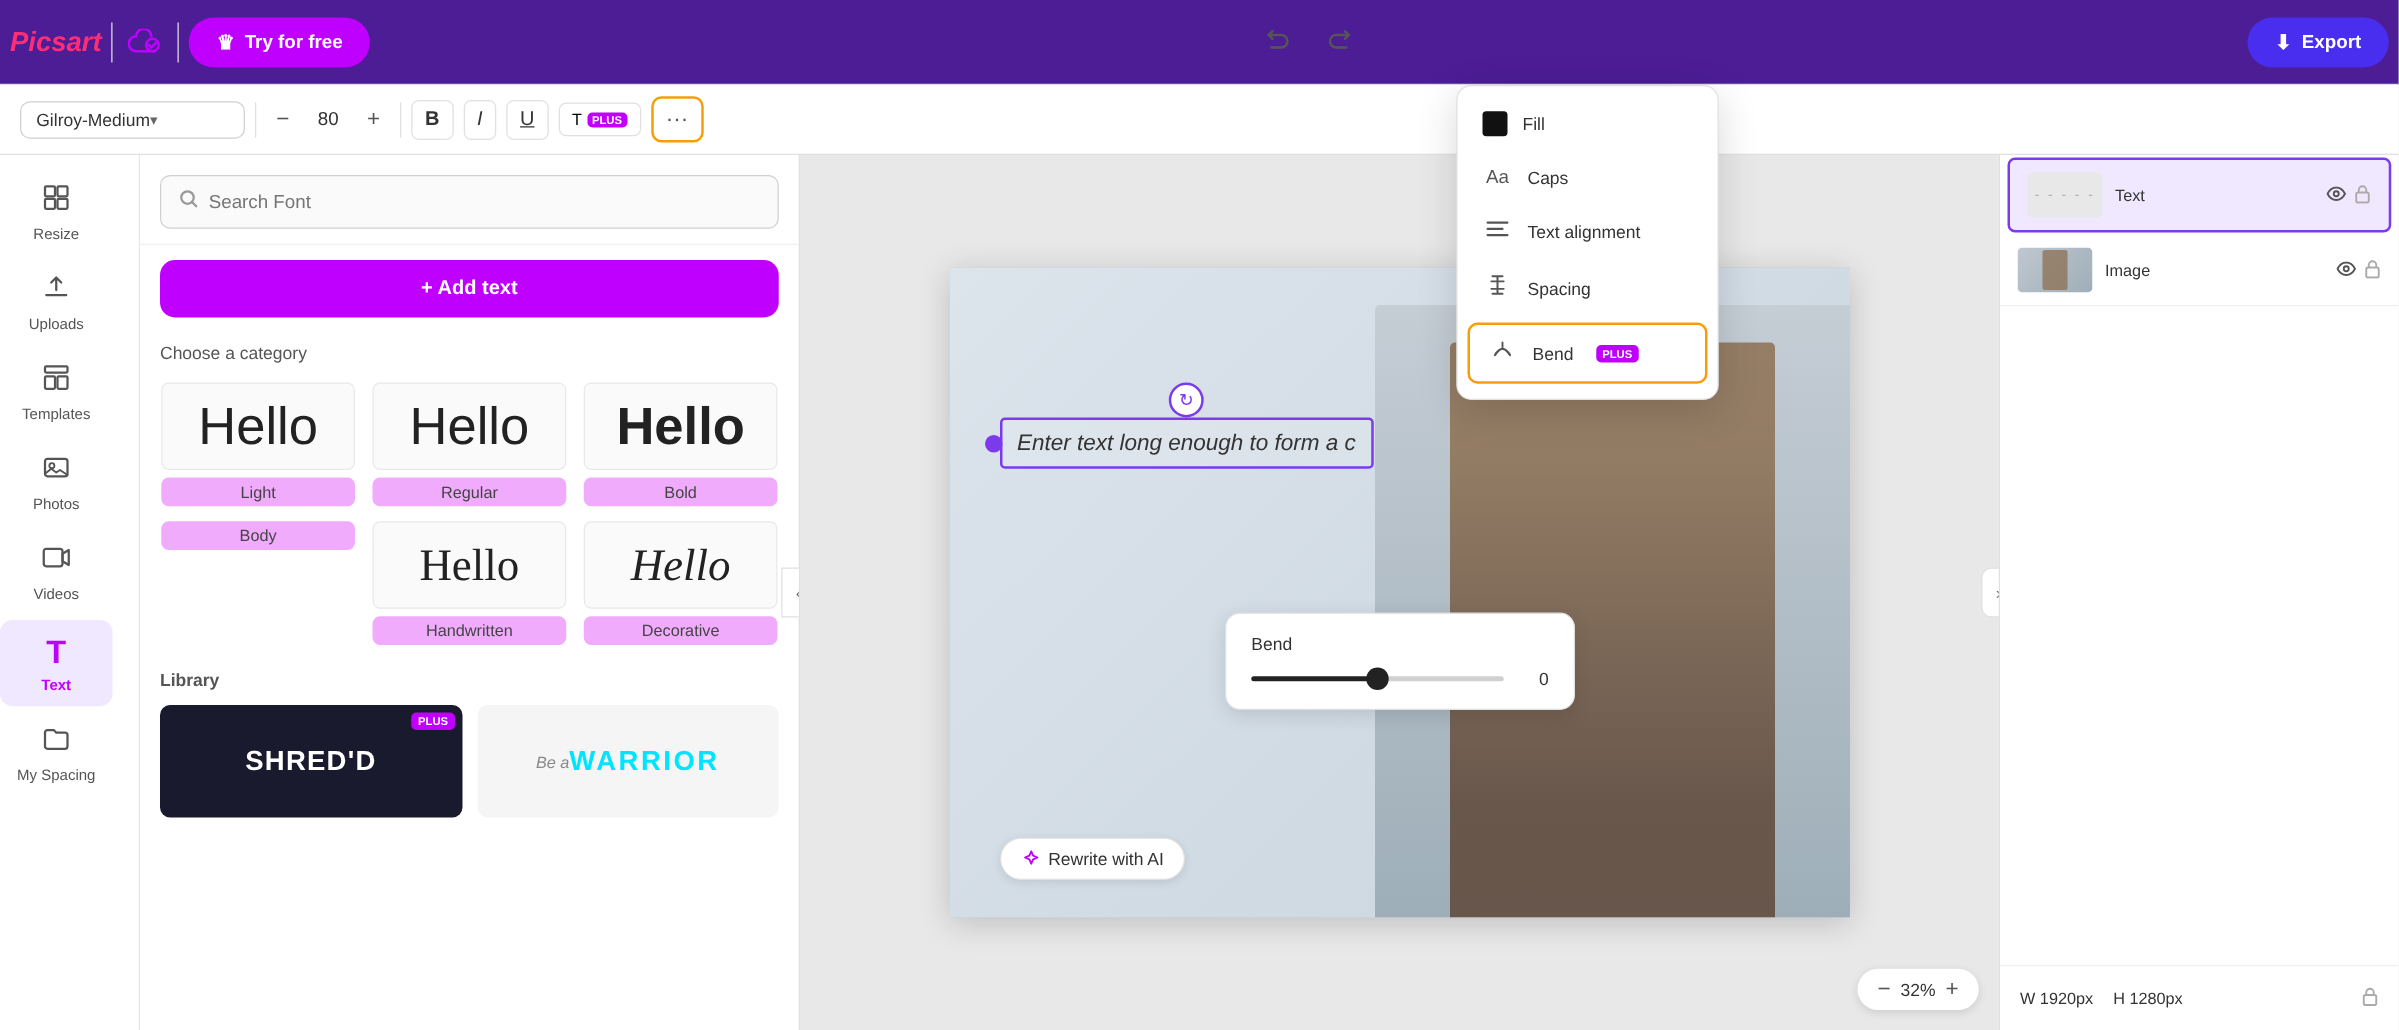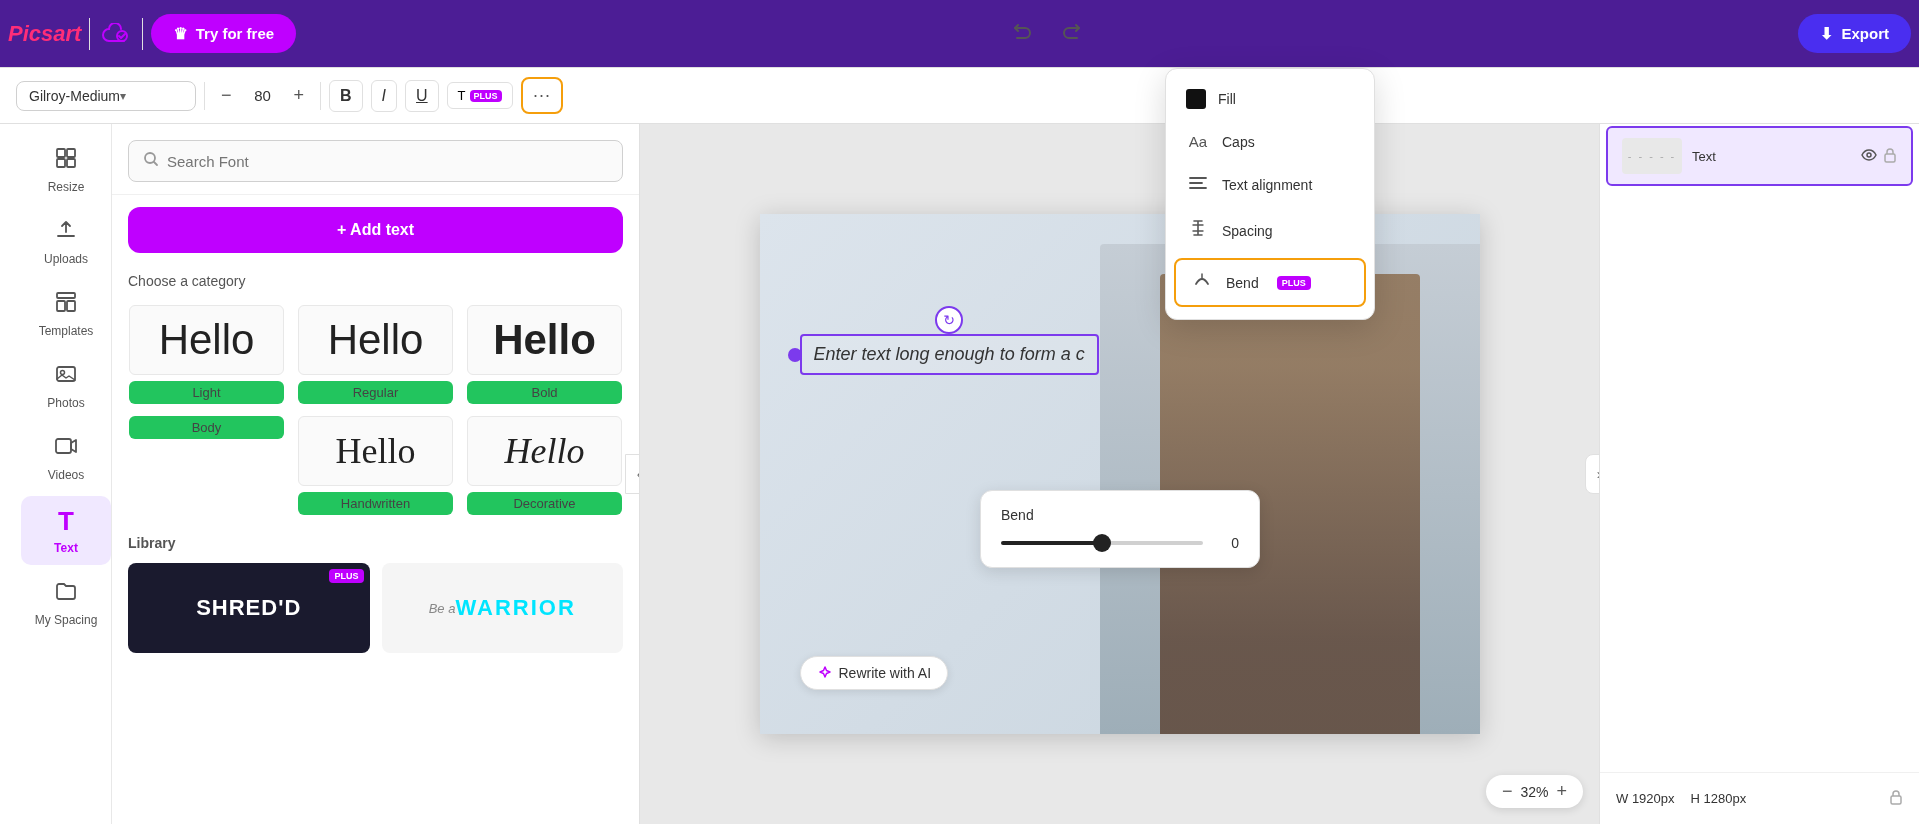--- a/index.html
+++ b/index.html
@@ -74,21 +74,21 @@
     }
 
     
     .main-layout {
       display: flex; height: calc(824px - 68px - 56px);
     }
 
     
     .left-sidebar {
       width: 112px; background: #fff; border-right: 1px solid #e8e8e8;
-      display: flex; flex-direction: column; align-items: flex-end;
+      display: flex; flex-direction: column; align-items: flex-start;
       padding: 12px 0; gap: 4px; flex-shrink: 0;
     }
     .sidebar-item {
       display: flex; flex-direction: column; align-items: center;
       gap: 4px; padding: 10px 8px; border-radius: 10px; cursor: pointer;
       width: 90px; transition: background 0.15s;
     }
     .sidebar-item.active { background: #f0e8ff; }
     .sidebar-icon { font-size: 22px; color: #555; }
     .sidebar-item.active .sidebar-icon { color: #bf00ff; }
@@ -133,21 +133,21 @@
       background: #fafafa; border: 1px solid #e8e8e8; border-radius: 6px;
       font-size: 42px; color: #222;
     }
     .font-cat-preview.light { font-weight: 300; }
     .font-cat-preview.regular { font-weight: 400; }
     .font-cat-preview.bold { font-weight: 700; }
     .font-cat-preview.body { font-size: 13px; text-align: center; color: #444; font-weight: 400; line-height: 1.4; padding: 8px; }
     .font-cat-preview.handwritten { font-family: 'Brush Script MT', cursive; font-size: 36px; }
     .font-cat-preview.decorative { font-family: 'Georgia', serif; font-style: italic; font-size: 36px; }
     .font-cat-label {
-      background: #22c55e; border-radius: 6px; padding: 4px 12px;
+      background: #f0abfc; border-radius: 6px; padding: 4px 12px;
       font-size: 13px; color: #444; font-weight: 500; width: 155px; text-align: center;
     }
     .library-label { padding: 12px 16px 8px; font-size: 14px; color: #555; font-weight: 600; }
     .library-grid {
       display: grid; grid-template-columns: 1fr 1fr; gap: 12px;
       padding: 4px 16px; overflow-y: auto;
     }
     .library-item {
       position: relative; border-radius: 8px; overflow: hidden;
       height: 90px; background: #222; display: flex; align-items: center; justify-content: center;
@@ -188,21 +188,21 @@
       position: absolute; top: -30px; left: 50%; transform: translateX(-50%);
       width: 28px; height: 28px; border: 2px solid #7c3aed; border-radius: 50%;
       background: #fff; display: flex; align-items: center; justify-content: center;
       cursor: grab; color: #7c3aed; font-size: 14px;
     }
     .drag-handle {
       position: absolute; left: -14px; top: 50%; transform: translateY(-50%);
       width: 14px; height: 14px; background: #7c3aed; border-radius: 50%;
     }
     .ai-rewrite-chip {
-      position: absolute; bottom: 44px; left: 40px;
+      position: absolute; bottom: 30px; left: 40px;
       background: #fff; border: 1px solid #e0e0e0; border-radius: 20px;
       padding: 8px 16px; display: flex; align-items: center; gap: 6px;
       font-size: 14px; color: #333; cursor: pointer; box-shadow: 0 2px 8px rgba(0,0,0,0.1);
     }
     .zoom-ctrl {
       position: absolute; bottom: 16px; right: 16px;
       display: flex; align-items: center; gap: 8px;
       background: #fff; border-radius: 20px; padding: 6px 16px;
       box-shadow: 0 2px 8px rgba(0,0,0,0.12); font-size: 14px; color: #333;
     }
@@ -524,20 +524,42 @@
         </button>
         <button class="layer-action-btn">
           <svg width="14" height="16" viewBox="0 0 14 16" fill="none">
               <rect x="2" y="7" width="10" height="8" rx="1.5" stroke="#aaa" stroke-width="1.5"></rect>
               <path d="M4 7V5a3 3 0 016 0v2" stroke="#aaa" stroke-width="1.5"></path>
             </svg>
         </button>
       </div>
     </div>
 
+    <div class="layer-item">
+      <div class="layer-thumb-img">
+        <div style="width:100%;height:100%;background:linear-gradient(135deg,#c0c8d0,#9eaeb8);display:flex;align-items:center;justify-content:center;">
+          <div style="width:20px;height:32px;background:#8a6a4a;border-radius:2px;opacity:0.7;"></div>
+        </div>
+      </div>
+      <span class="layer-name">Image</span>
+      <div class="layer-actions">
+        <button class="layer-action-btn">
+          <svg width="16" height="12" viewBox="0 0 16 12" fill="none">
+              <path d="M8 1C4.5 1 2 4 1 6c1 2 3.5 5 7 5s6-3 7-5c-1-2-3.5-5-7-5z" stroke="#555" stroke-width="1.5"></path>
+              <circle cx="8" cy="6" r="2" stroke="#555" stroke-width="1.5"></circle>
+            </svg>
+        </button>
+        <button class="layer-action-btn">
+          <svg width="14" height="16" viewBox="0 0 14 16" fill="none">
+              <rect x="2" y="7" width="10" height="8" rx="1.5" stroke="#aaa" stroke-width="1.5"></rect>
+              <path d="M4 7V5a3 3 0 016 0v2" stroke="#aaa" stroke-width="1.5"></path>
+            </svg>
+        </button>
+      </div>
+    </div>
 
     <div class="canvas-size-info">
       <div style="display:flex;align-items:center;justify-content:space-between;">
         <div class="canvas-size-row">
           <div class="size-field">
             <span class="size-value">W 1920px</span>
           </div>
           <div class="size-field">
             <span class="size-value">H 1280px</span>
           </div>

